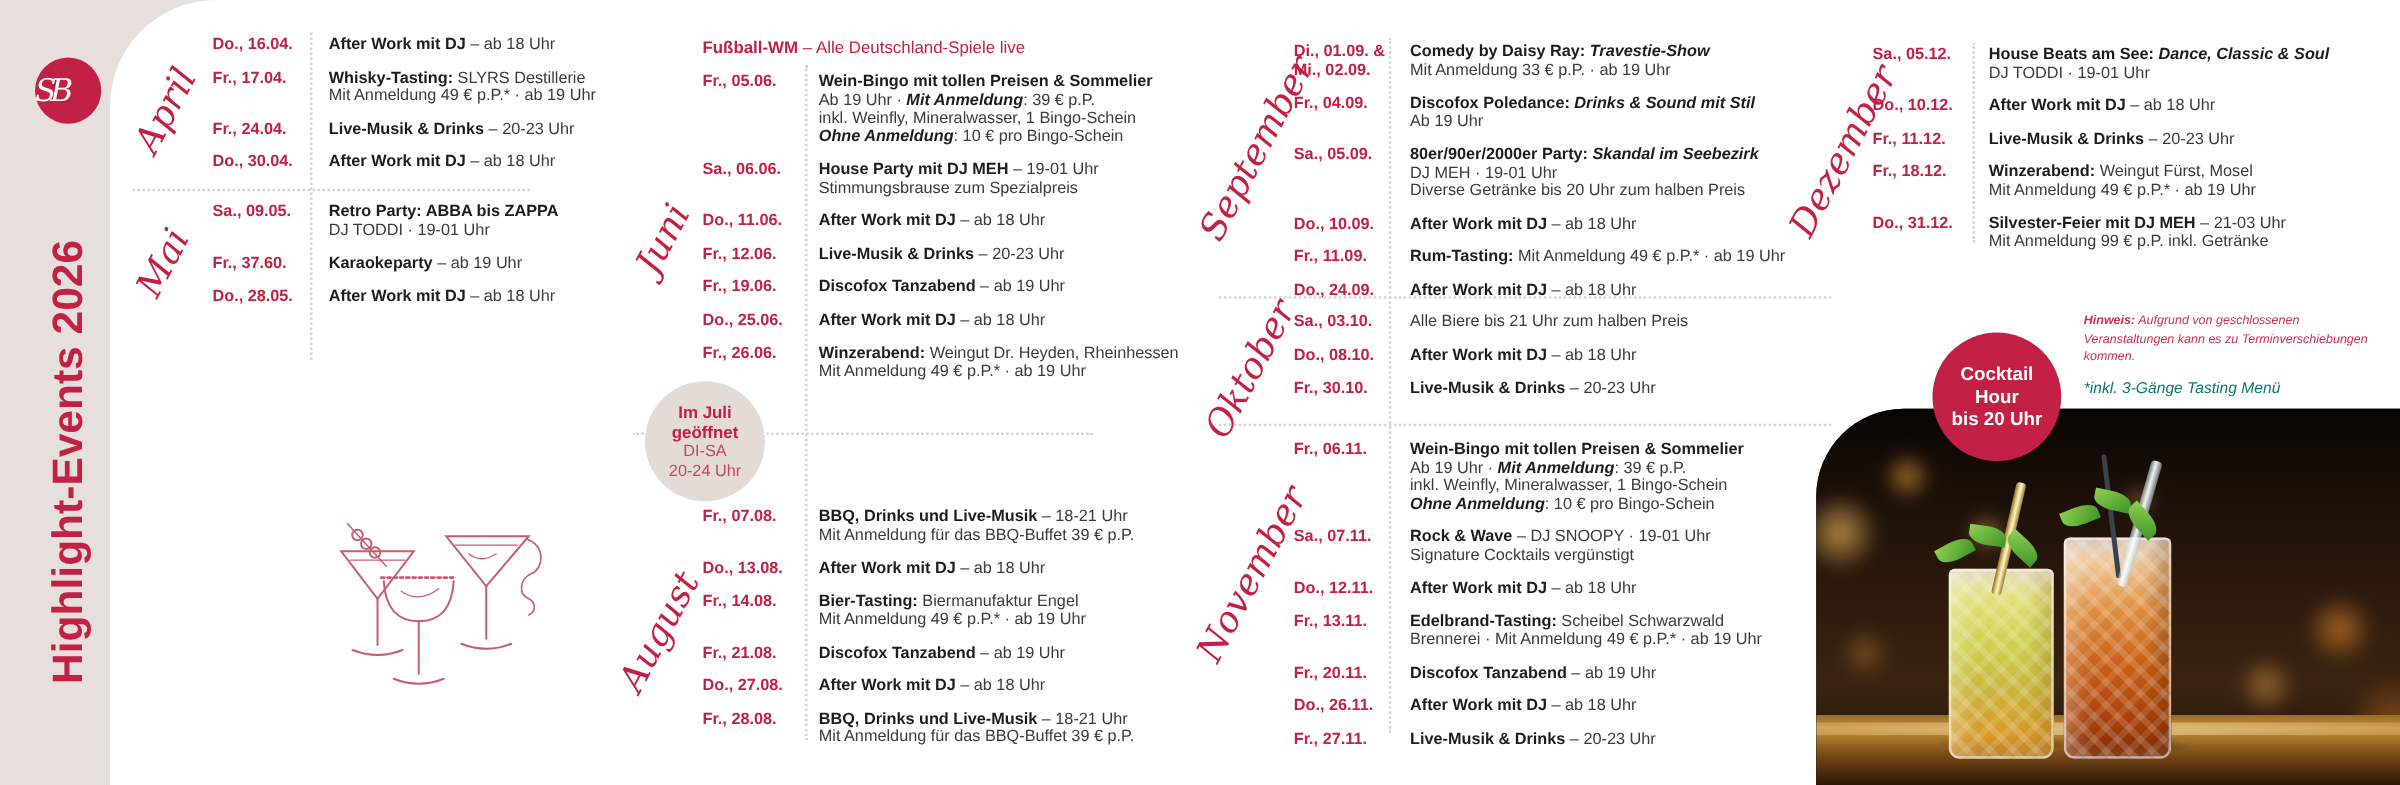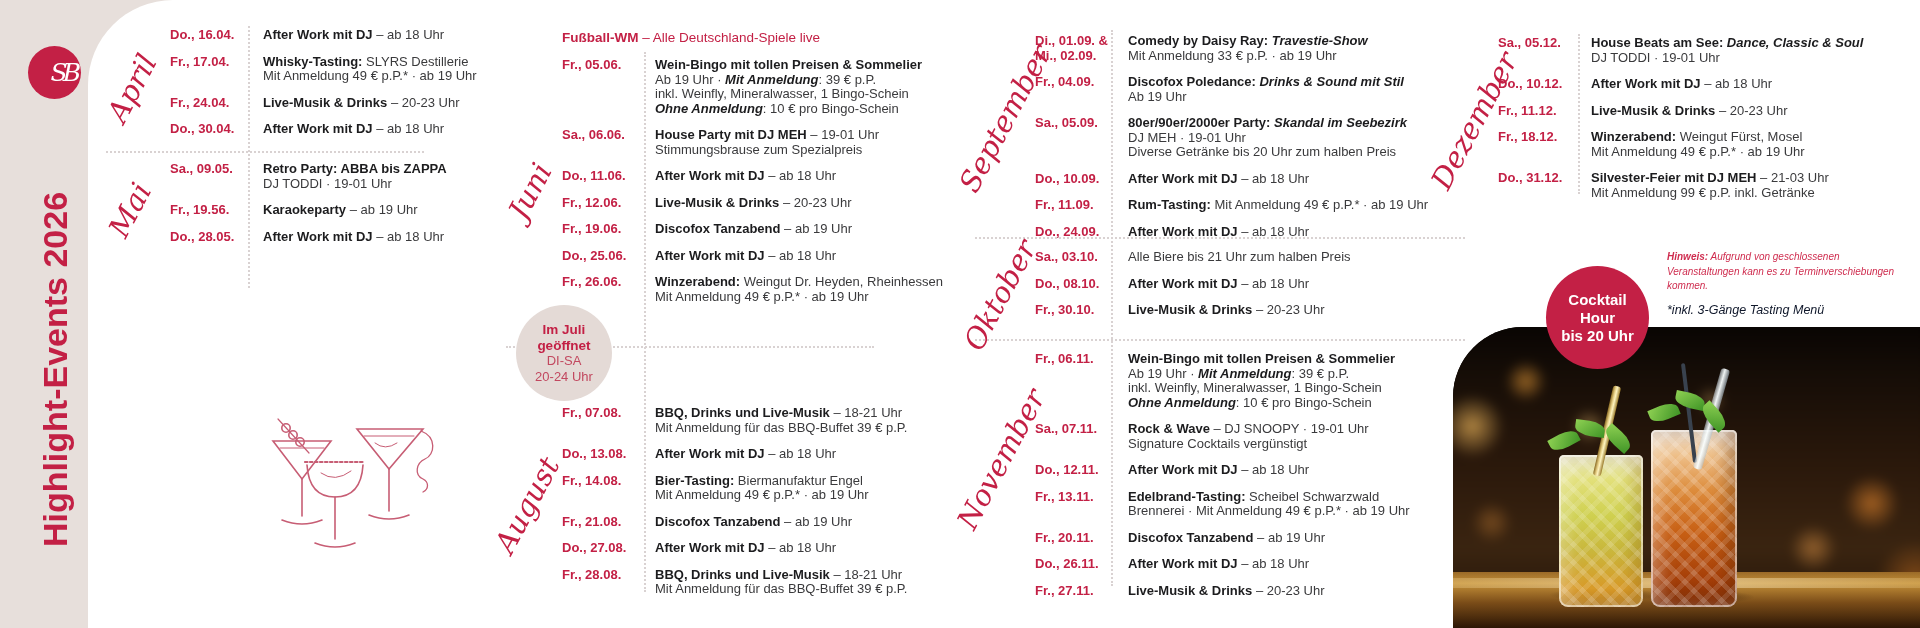--- a/index.html
+++ b/index.html
@@ -11,21 +11,21 @@
     --body:#3a3a3c;
     --dot:#d9d2d2;
   }
   *{margin:0;padding:0;box-sizing:border-box;}
   body{font-family:"Liberation Sans",sans-serif;background:#fff;}
   .page{position:relative;width:1920px;height:628px;overflow:hidden;background:var(--beige);}
   .card{position:absolute;left:88px;top:0;right:0;bottom:0;background:#fff;border-top-left-radius:85px;}
 
   
   .logo{position:absolute;left:28px;top:46px;width:53px;height:53px;border-radius:50%;
-    background:var(--red);display:flex;align-items:center;justify-content:flex-end;z-index:5;}
+    background:var(--red);display:flex;align-items:center;justify-content:flex-start;z-index:5;}
   .logo span{color:#fff;font-family:"DejaVu Serif",serif;font-style:italic;font-size:25px;
     letter-spacing:-5px;padding-right:5px;}
   .vtitle{position:absolute;left:-140px;top:350px;width:390px;text-align:center;
     transform:rotate(-90deg);font-size:34px;font-weight:bold;color:var(--red);z-index:2;}
 
   
   .vdot{position:absolute;width:0;border-left:2px dotted var(--dot);z-index:1;}
   .hdot{position:absolute;height:0;border-top:2px dotted var(--dot);z-index:1;}
   #v1{left:248px;top:26px;height:262px;}
   #v2{left:644px;top:52px;height:540px;}
@@ -66,21 +66,21 @@
   
   .football{position:absolute;left:562px;top:30px;font-size:13.5px;color:var(--red);z-index:2;white-space:nowrap;}
   .football b{font-weight:bold;}
   .juli{position:absolute;left:516px;top:305px;width:96px;height:96px;border-radius:50%;
     background:var(--beige2);display:flex;flex-direction:column;justify-content:center;align-items:center;z-index:3;}
   .juli .jb{font-weight:bold;color:var(--red);font-size:13.5px;line-height:15.5px;}
   .juli .jr{color:#c2485f;font-size:13px;line-height:15.5px;}
   .hinweis{position:absolute;left:1667px;top:250px;width:242px;font-size:10px;line-height:14.5px;
     color:var(--red-soft);font-style:italic;z-index:2;}
   .hinweis b{font-weight:bold;}
-  .footnote{position:absolute;left:1667px;top:303px;font-size:12.5px;font-style:italic;color:#0f172a;z-index:2;}
+  .footnote{position:absolute;left:1667px;top:303px;font-size:12.5px;font-style:italic;color:#0f766e;z-index:2;}
   .cbadge{position:absolute;left:1546px;top:266px;width:103px;height:103px;border-radius:50%;
     background:var(--red);color:#fff;font-weight:bold;font-size:15px;line-height:18px;
     display:flex;flex-direction:column;align-items:center;justify-content:center;text-align:center;z-index:6;}
 
   
   .sketch{position:absolute;left:263px;top:413px;z-index:2;}
 
   
   .photo{position:absolute;left:1453px;top:327px;width:467px;height:301px;
     border-top-left-radius:70px;overflow:hidden;z-index:4;background:#0a0604;}
@@ -195,21 +195,21 @@
           <div class="date">
             <div class="line">Sa., 09.05.</div>
           </div>
           <div class="desc">
             <div class="line"><span class="b">Retro Party: ABBA bis ZAPPA</span></div>
             <div class="line"><span>DJ TODDI · 19-01 Uhr</span></div>
           </div>
         </div>
         <div class="event-row">
           <div class="date">
-            <div class="line">Fr., 19.56.</div>
+            <div class="line">Fr., 37.60.</div>
           </div>
           <div class="desc">
             <div class="line"><span class="b">Karaokeparty</span><span> – ab 19 Uhr</span></div>
           </div>
         </div>
         <div class="event-row">
           <div class="date">
             <div class="line">Do., 28.05.</div>
           </div>
           <div class="desc">

